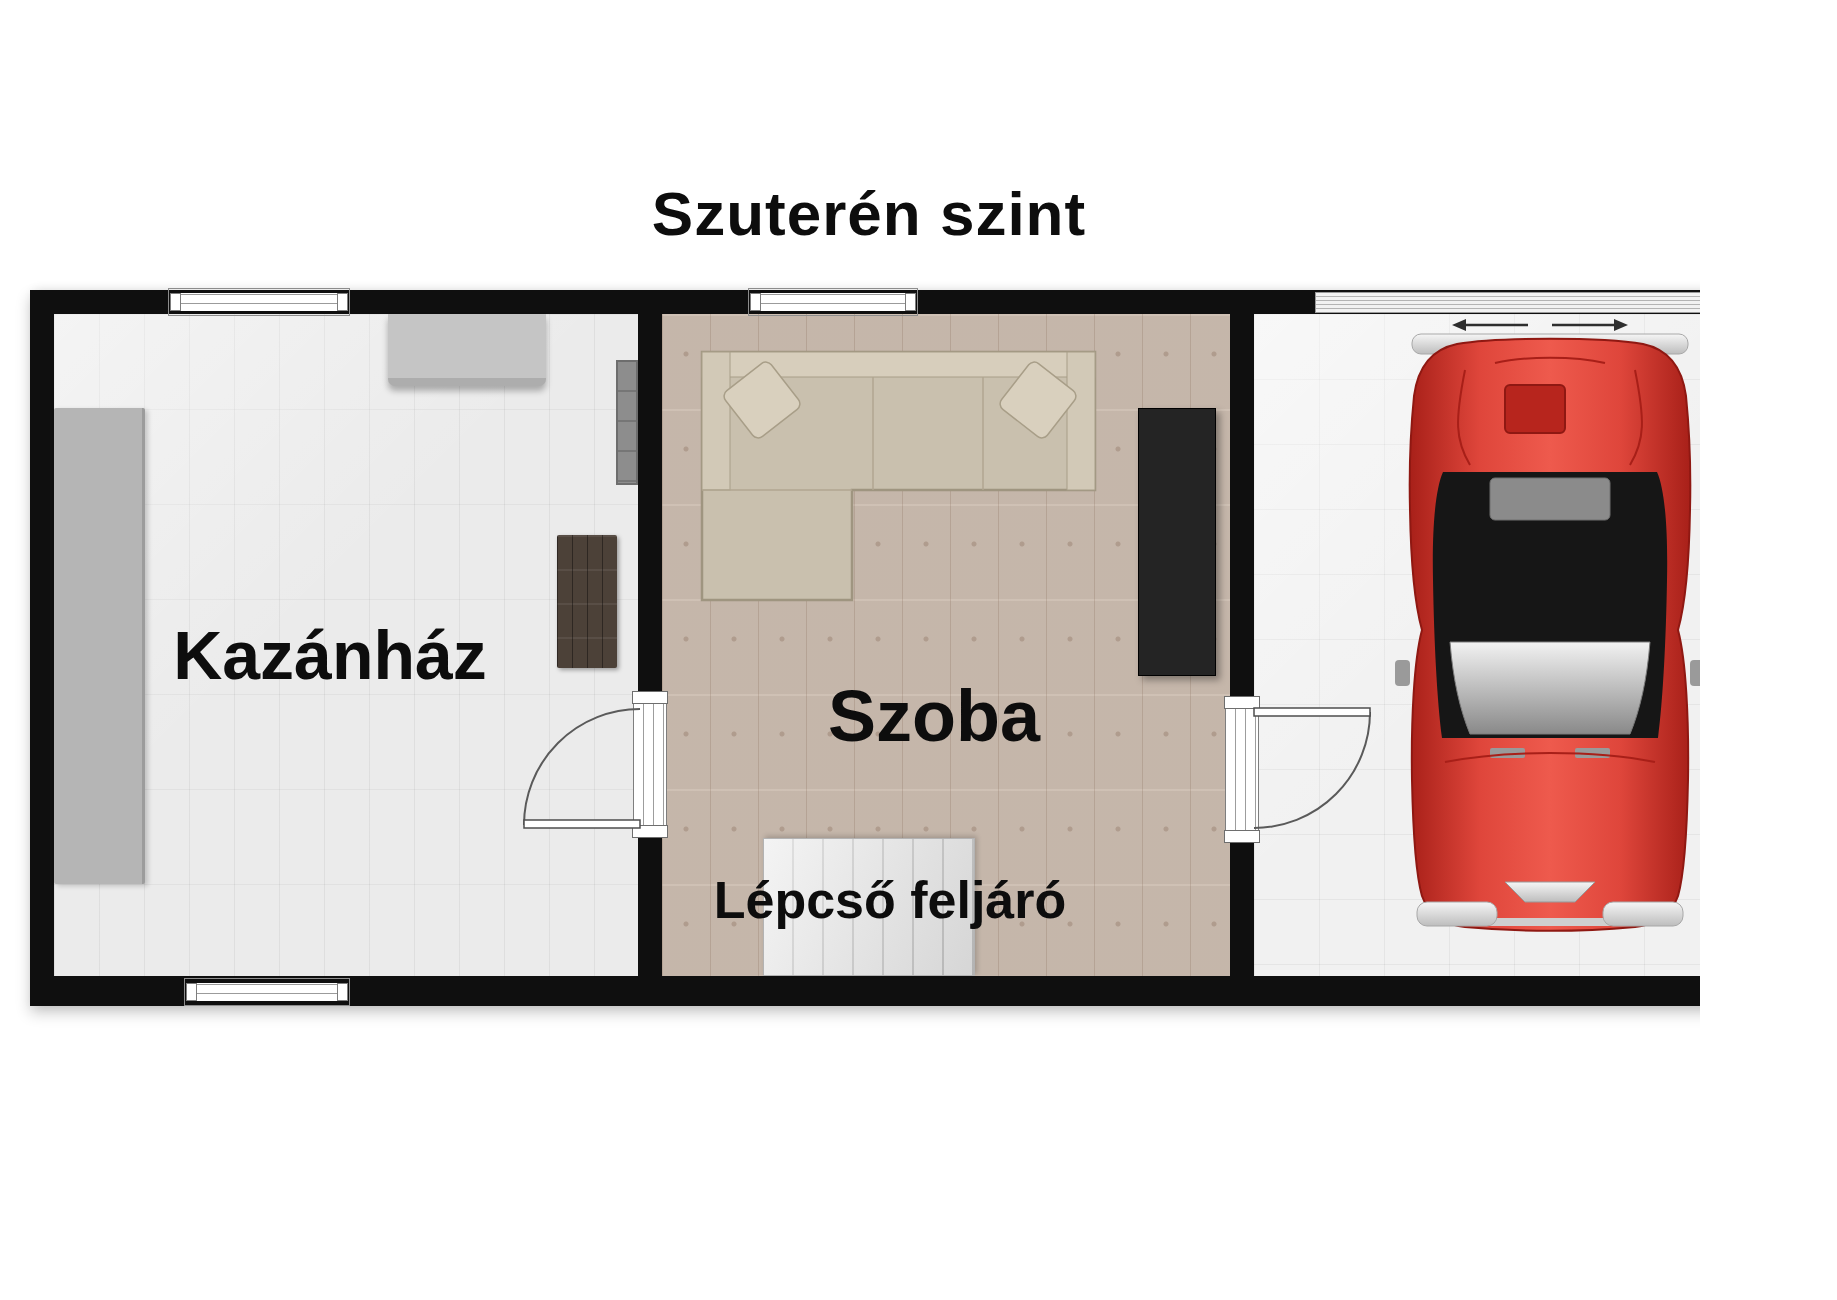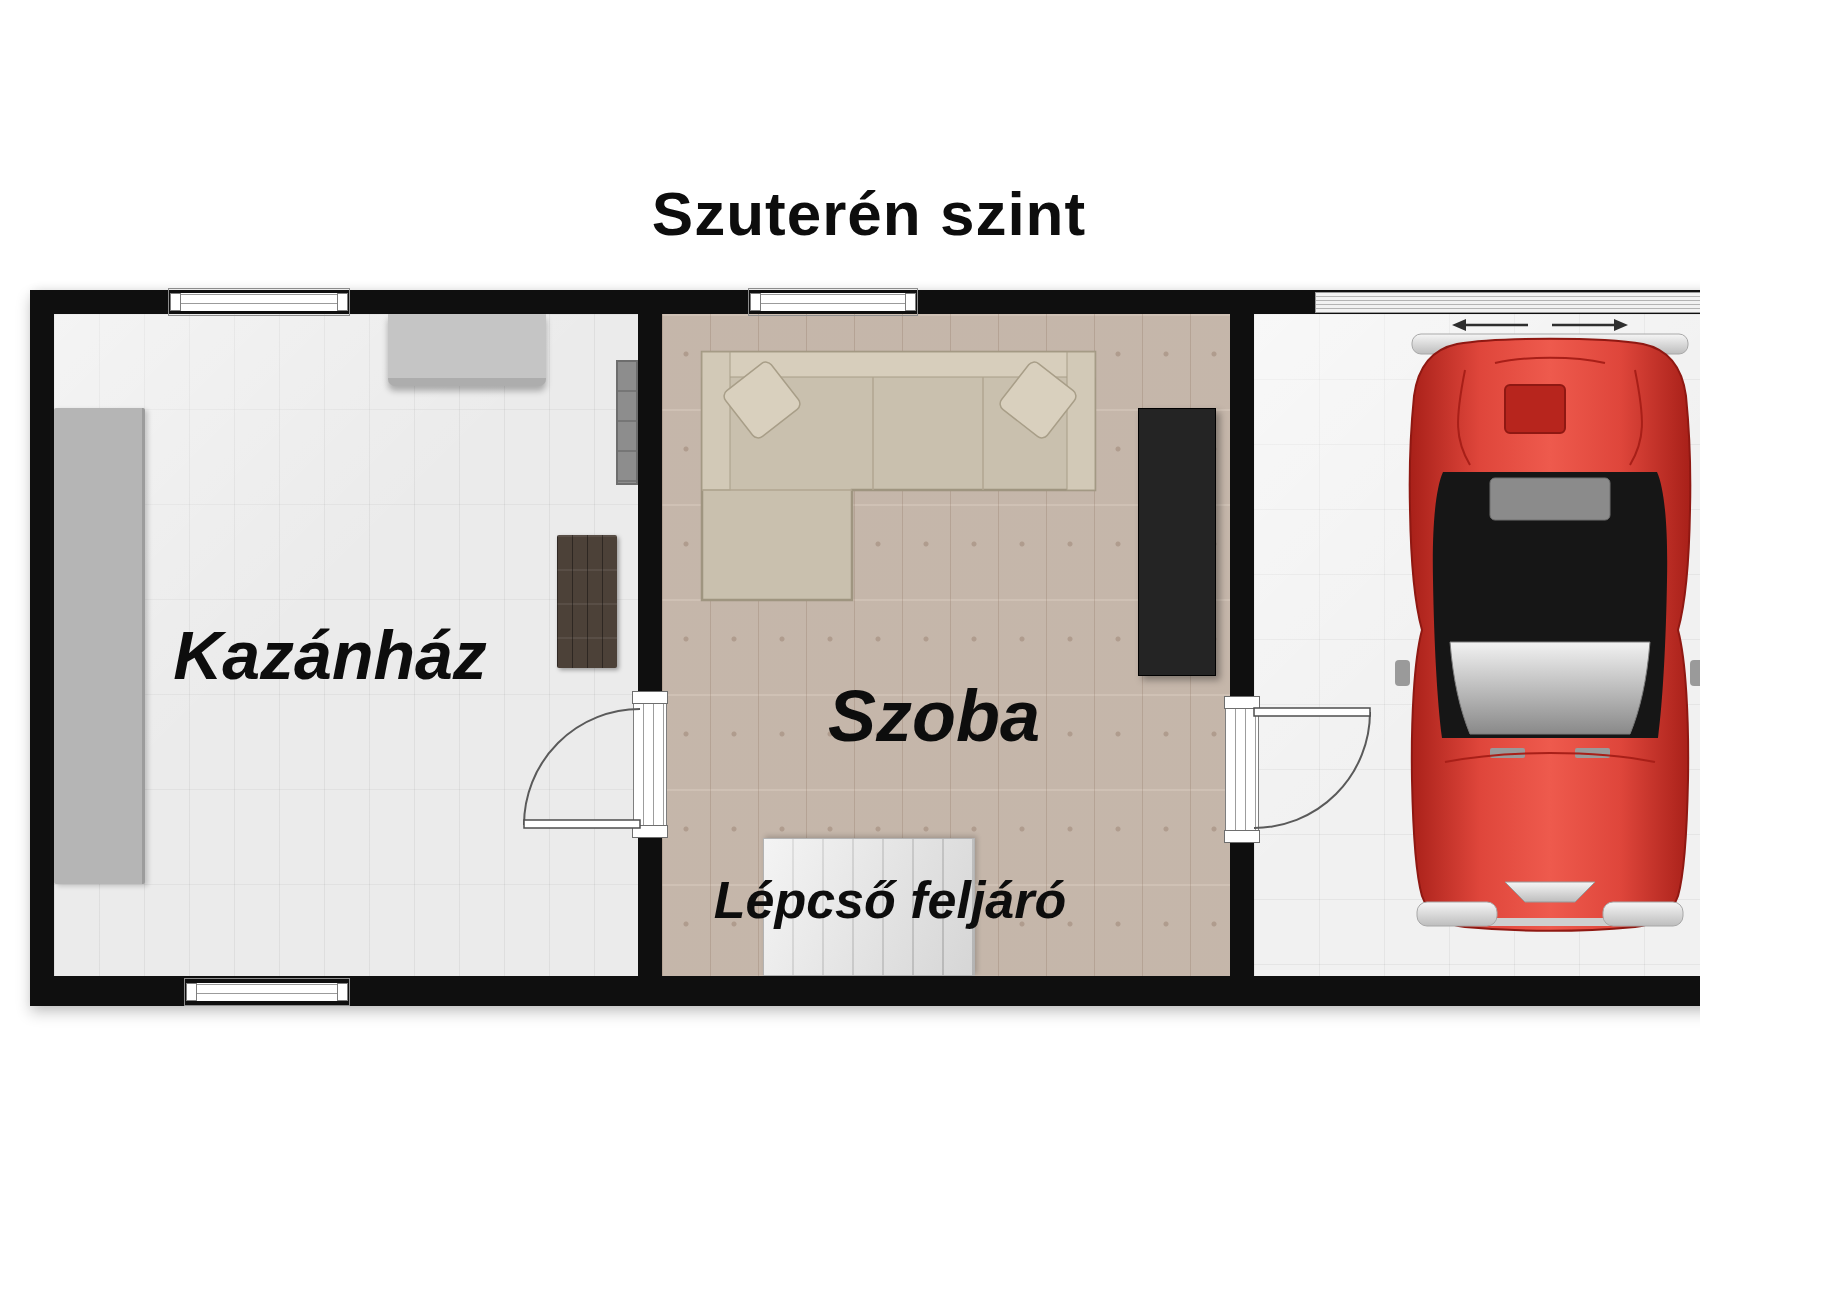--- a/index.html
+++ b/index.html
@@ -4,21 +4,21 @@
 <style>
   html,body{margin:0;padding:0;background:#ffffff;}
   #stage{position:relative;width:1700px;height:1300px;background:#ffffff;overflow:hidden;
          font-family:"Liberation Sans","DejaVu Sans",sans-serif;}
   .abs{position:absolute;}
   
   #title{left:869px;top:178px;transform:translateX(-50%);font-size:62px;font-weight:700;
          color:#0d0d0d;white-space:nowrap;letter-spacing:1px;}
   
   #plan{left:30px;top:290px;width:1770px;height:716px;background:#0f0f0f;
-        box-shadow:0 7px 14px rgba(0,0,0,.20), 4px 0 10px rgba(0,0,0,.10);font-style:italic;}
+        box-shadow:0 7px 14px rgba(0,0,0,.20), 4px 0 10px rgba(0,0,0,.10);}
   
   .floor-tile{background-color:#ebebeb;
     background-image:
       linear-gradient(135deg, rgba(255,255,255,.45) 0%, rgba(255,255,255,0) 45%),
       repeating-linear-gradient(to right, rgba(0,0,0,.055) 0 1px, transparent 1px 45px),
       repeating-linear-gradient(to bottom, rgba(0,0,0,.045) 0 1px, transparent 1px 95px);}
   .floor-garage{background-color:#f1f1f1;
     background-image:
       linear-gradient(135deg, rgba(255,255,255,.5) 0%, rgba(255,255,255,0) 50%),
       repeating-linear-gradient(to right, rgba(0,0,0,.05) 0 1px, transparent 1px 65px),

